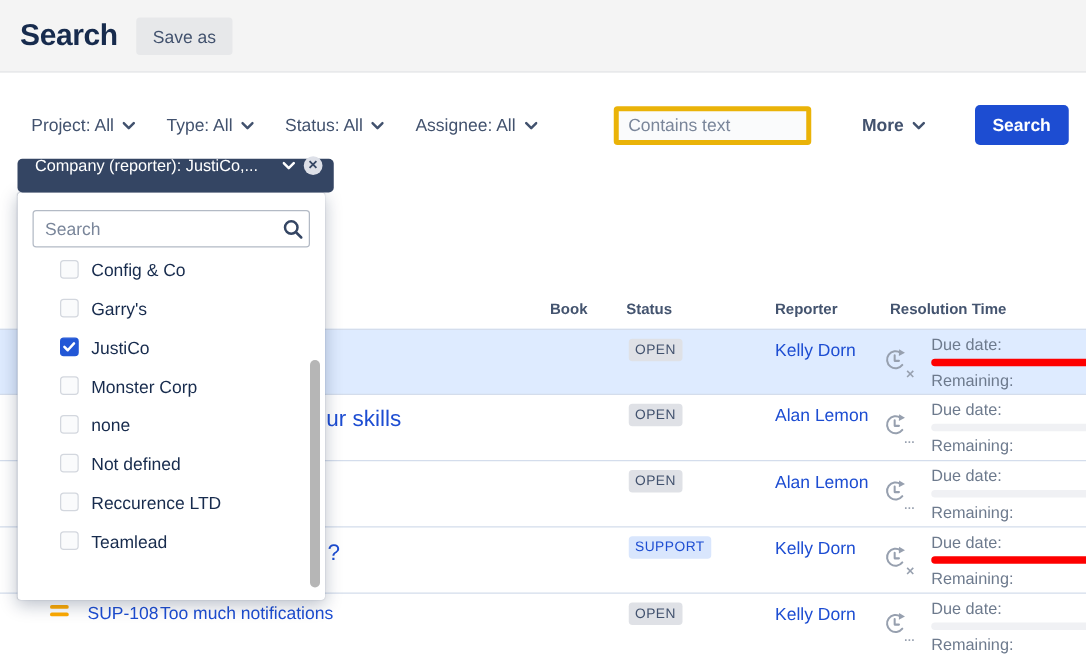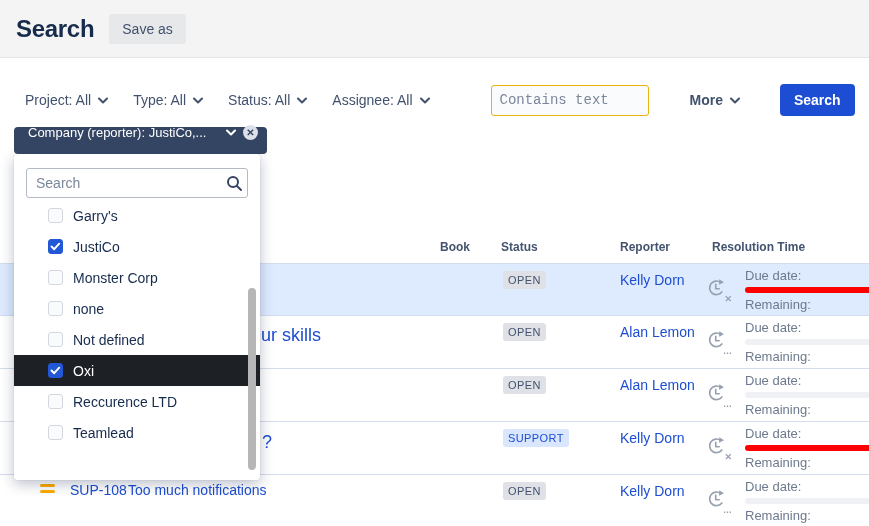--- a/index.html
+++ b/index.html
@@ -21,22 +21,22 @@
   .save-as {
     margin-left:15px; background:#e7e8ea; color:#42526e; border:none; border-radius:3px;
     font-size:14px; font-family:inherit; padding:7px 13px; cursor:pointer;
   }
 
   
   .filter-bar { position:absolute; top:84px; left:25px; height:32px; display:flex; align-items:center; white-space:nowrap;gap:24px; }
   .fdrop { display:flex; align-items:center; gap:7px; color:#42526e; font-size:14px; margin-right:25px; cursor:pointer; }
   .chev { display:inline-flex; color:#42526e; }
   .contains-input {
-    width:158px; height:31px; border:1px solid #eab308; border-radius:3px; background:#fafbfc;
-    font-size:14px; font-family:Liberation Mono, monospace; color:#172b4d; padding:0 8px; margin-left:12px;
+    width:158px; height:31px; border:4px solid #eab308; border-radius:3px; background:#fafbfc;
+    font-size:14px; font-family:Liberation Sans, sans-serif; color:#172b4d; padding:0 8px; margin-left:12px;
   }
   .contains-input::placeholder { color:#7a869a; }
   .more { display:flex; align-items:center; gap:7px; color:#42526e; font-size:14px; margin-left:17px; cursor:pointer;font-weight:bold; }
   .search-btn {
     margin-left:16px; background:#1d4dd2; color:#fff; border:none; border-radius:4px;
     font-size:14px; font-weight:bold; font-family:inherit; padding:8px 14px; cursor:pointer;
   }
   .advanced { margin-left:13px; color:#1d4dd2; font-size:14px; }
 
   
@@ -303,20 +303,26 @@
 
 <div class="panel">
   <input class="panel-search" type="text" placeholder="Search" style="">
   <span class="panel-search-icon">
     <svg width="17" height="17" viewBox="0 0 17 17">
         <circle cx="7" cy="7" r="5" fill="none" stroke="currentColor" stroke-width="2"></circle>
         <path d="M11 11l4 4" stroke="currentColor" stroke-width="2" stroke-linecap="round"></path>
       </svg>
   </span>
   <div class="options">
+  <div class="option">
+    <span class="cb">
+      
+    </span>
+    <span class="option-label">Config &amp; Co</span>
+  </div>
 
   <div class="option">
     <span class="cb">
       
     </span>
     <span class="option-label">Garry's</span>
   </div>
 
   <div class="option">
     <span class="cb checked">
@@ -341,28 +347,20 @@
     <span class="option-label">none</span>
   </div>
 
   <div class="option">
     <span class="cb">
       
     </span>
     <span class="option-label">Not defined</span>
   </div>
 
-  <div class="option highlighted">
-    <span class="cb checked">
-      <svg width="11" height="9" viewBox="0 0 11 9">
-            <path d="M1.5 4.5l2.7 2.7 5-5.5" fill="none" stroke="#fff" stroke-width="2" stroke-linecap="round" stroke-linejoin="round"></path>
-          </svg>
-    </span>
-    <span class="option-label">Oxi</span>
-  </div>
 
   <div class="option">
     <span class="cb">
       
     </span>
     <span class="option-label">Reccurence LTD</span>
   </div>
 
   <div class="option">
     <span class="cb">

